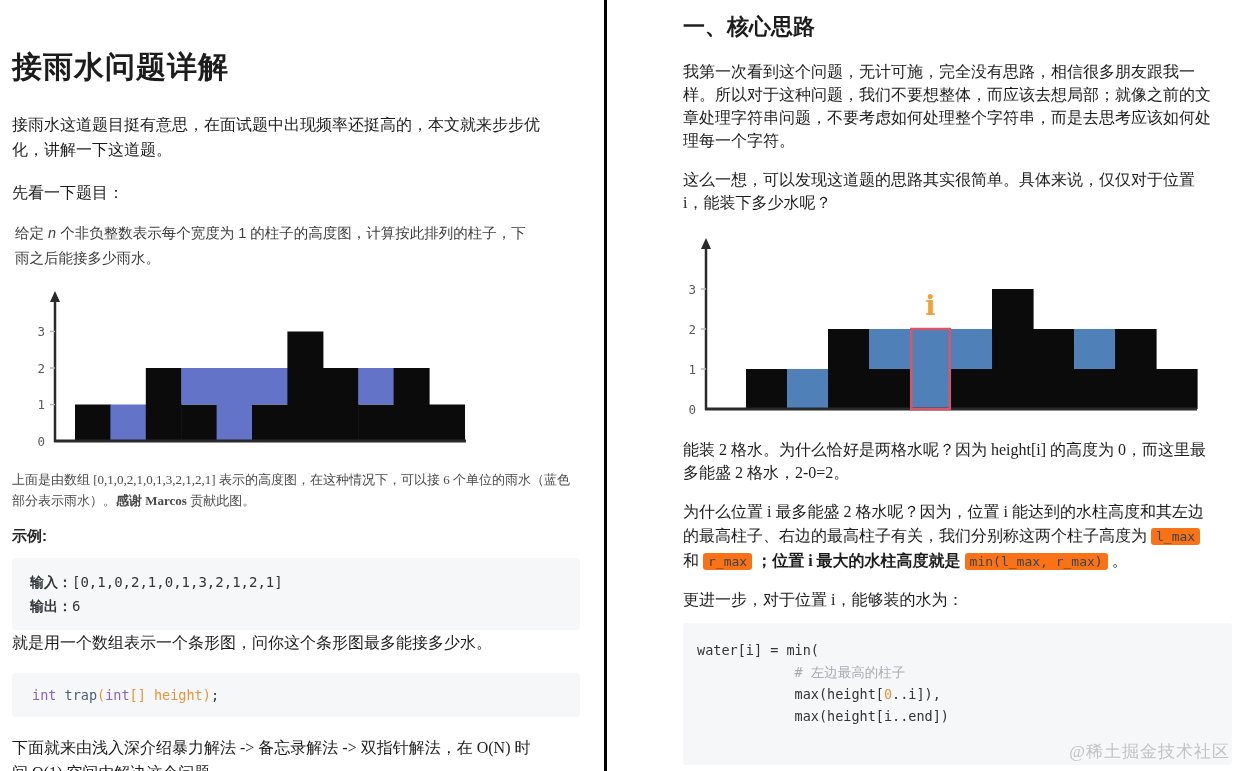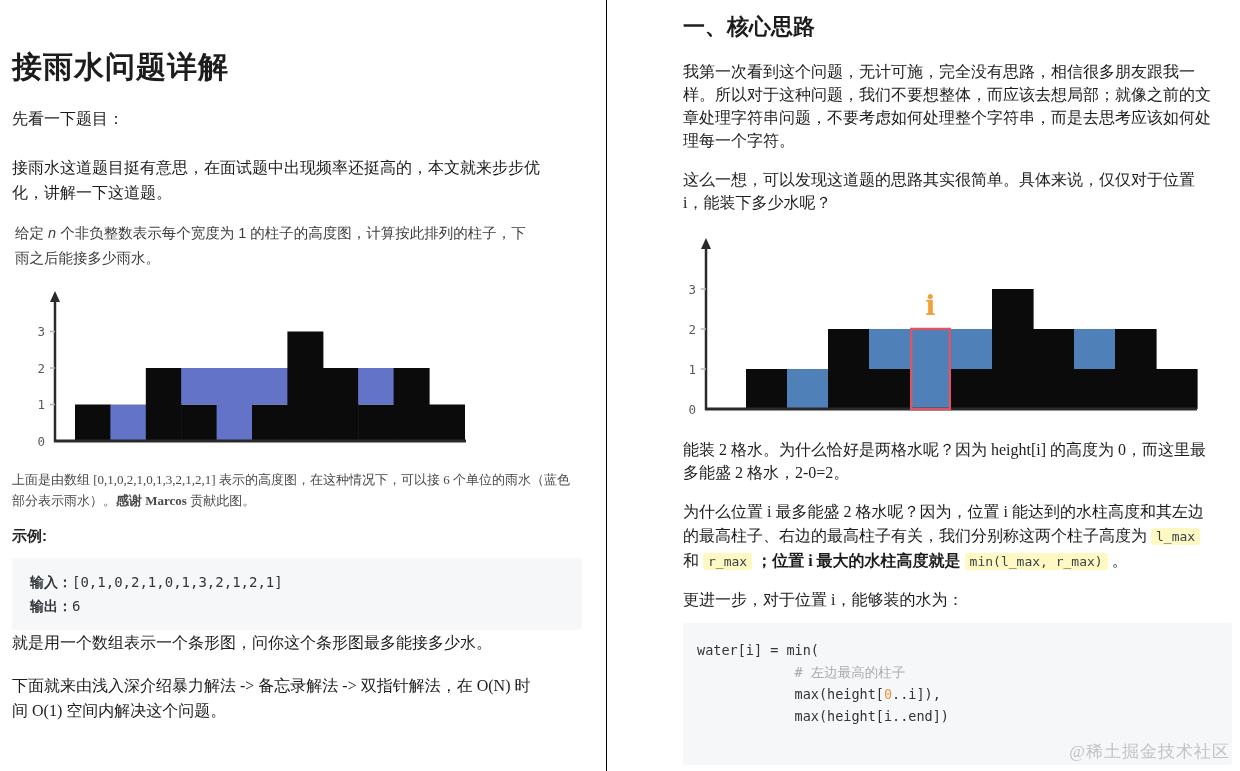--- a/index.html
+++ b/index.html
@@ -1,21 +1,21 @@
 <!DOCTYPE html>
 <html><head>
 <meta charset="utf-8">
 <style>
   * { margin:0; padding:0; box-sizing:border-box; }
   html,body { width:1240px; height:771px; background:#ffffff; overflow:hidden;
               font-family:"Liberation Serif","DejaVu Serif",serif; color:#1c1c1c; }
   .page { position:relative; width:1240px; height:771px; display:flex; }
 
   
-  .col-left  { width:607px; height:771px; border-right:1px solid #000000;
+  .col-left  { width:607px; height:771px; border-right:3px solid #000000;
                padding:0 24px 0 12px; overflow:hidden; }
   .col-right { flex:1; height:771px; padding:0 8px 0 76px; overflow:hidden; }
 
   
   h1.title   { font-size:30px; line-height:42px; font-weight:bold; margin-top:46px; letter-spacing:1px; }
   h2.heading { font-size:22px; line-height:30px; font-weight:bold; margin-top:12px; }
   .para      { font-size:16px; line-height:25px; white-space:pre-line; }
   .para-t    { font-size:16px; line-height:23px; white-space:pre-line; }
   .quote     { font-family:"Liberation Sans","DejaVu Sans",sans-serif; font-size:14.5px;
                line-height:25px; color:#3d3d3d; margin-top:16px; margin-left:3px; white-space:pre-line; }
@@ -31,21 +31,21 @@
   .sig-block  { padding:12px 14px 12px 20px; margin-top:18px; }
   .sig-block .code-line { font-size:13.5px; line-height:20px; }
   .water-block { margin-top:12px; padding:16px 10px 14px 14px; height:142px; }
   .water-block .code-line { font-size:13.5px; line-height:22px; }
 
   
   .s-pl {}
   .s-b  { font-weight:bold; }
   .s-i  { font-style:italic; }
   .s-c  { font-family:"DejaVu Sans Mono","Liberation Mono",monospace; font-size:13px;
-          background:#fef9c3; color:#3d434a; padding:1px 5px; border-radius:3px; }
+          background:#f97316; color:#3d434a; padding:1px 5px; border-radius:3px; }
   .s-kw { color:#8a63bf; }
   .s-fn { color:#46627a; }
   .s-or { color:#e8943f; }
   .s-cm { color:#a8adb3; }
   .s-nu { color:#e8943f; }
 
   
   svg.chart { display:block; }
   .chart1 { margin-top:18px; margin-left:16px; }
   .chart2 { margin-top:20px; margin-left:-1px; }
@@ -57,23 +57,23 @@
   .watermark { position:absolute; right:10px; top:740px; font-size:17px; color:#c3c3c3;
                letter-spacing:1px; }
 </style>
 </head>
 <body>
 
 <div class="page">
 
   <div class="col-left">
     <h1 class="title">接雨水问题详解</h1>
-    <p class="para mt18">先看一下题目：</p>
     <p class="para mt24">接雨水这道题目挺有意思，在面试题中出现频率还挺高的，本文就来步步优
 化，讲解一下这道题。</p>
+    <p class="para mt18">先看一下题目：</p>
     <p class="quote"><span class="s-pl">给定 </span><span class="s-i">n</span><span class="s-pl"> 个非负整数表示每个宽度为 1 的柱子的高度图，计算按此排列的柱子，下
 雨之后能接多少雨水。</span></p>
 
     <svg class="chart chart1" width="452" height="160">
         <rect x="47" y="115.5" width="36" height="36.5" fill="#0b0b0b"></rect>
         <rect x="82.39999999999999" y="115.5" width="36" height="36.5" fill="#6373c8"></rect>
         <rect x="117.79999999999998" y="79" width="36" height="73" fill="#0b0b0b"></rect>
         <rect x="153.2" y="115.5" width="36" height="36.5" fill="#0b0b0b"></rect>
         <rect x="153.2" y="79" width="36" height="36.5" fill="#6373c8"></rect>
         <rect x="188.6" y="79" width="36" height="73" fill="#6373c8"></rect>
@@ -98,20 +98,23 @@
       </svg>
 
     <p class="caption"><span class="s-pl">上面是由数组 [0,1,0,2,1,0,1,3,2,1,2,1] 表示的高度图，在这种情况下，可以接 6 个单位的雨水（蓝色
 部分表示雨水）。</span><span class="s-b">感谢 Marcos</span><span class="s-pl"> 贡献此图。</span></p>
     <p class="example-label">示例:</p>
     <div class="code-block">
         <div class="code-line"><span class="s-b">输入：</span><span class="s-pl">[0,1,0,2,1,0,1,3,2,1,2,1]</span></div>
         <div class="code-line"><span class="s-b">输出：</span><span class="s-pl">6</span></div>
       </div>
     <p class="para mt20">就是用一个数组表示一个条形图，问你这个条形图最多能接多少水。</p>
+    <div class="code-block sig-block">
+        <div class="code-line"><span class="s-kw">int</span><span class="s-pl"> </span><span class="s-fn">trap</span><span class="s-or">(</span><span class="s-kw">int</span><span class="s-or">[]</span><span class="s-pl"> </span><span class="s-or">height</span><span class="s-or">)</span><span class="s-pl">;</span></div>
+      </div>
     <p class="para mt18">下面就来由浅入深介绍暴力解法 -&gt; 备忘录解法 -&gt; 双指针解法，在 O(N) 时
 间 O(1) 空间内解决这个问题。</p>
   </div>
 
   <div class="col-right">
     <h2 class="heading">一、核心思路</h2>
     <p class="para-t mt18">我第一次看到这个问题，无计可施，完全没有思路，相信很多朋友跟我一
 样。所以对于这种问题，我们不要想整体，而应该去想局部；就像之前的文
 章处理字符串问题，不要考虑如何处理整个字符串，而是去思考应该如何处
 理每一个字符。</p>

